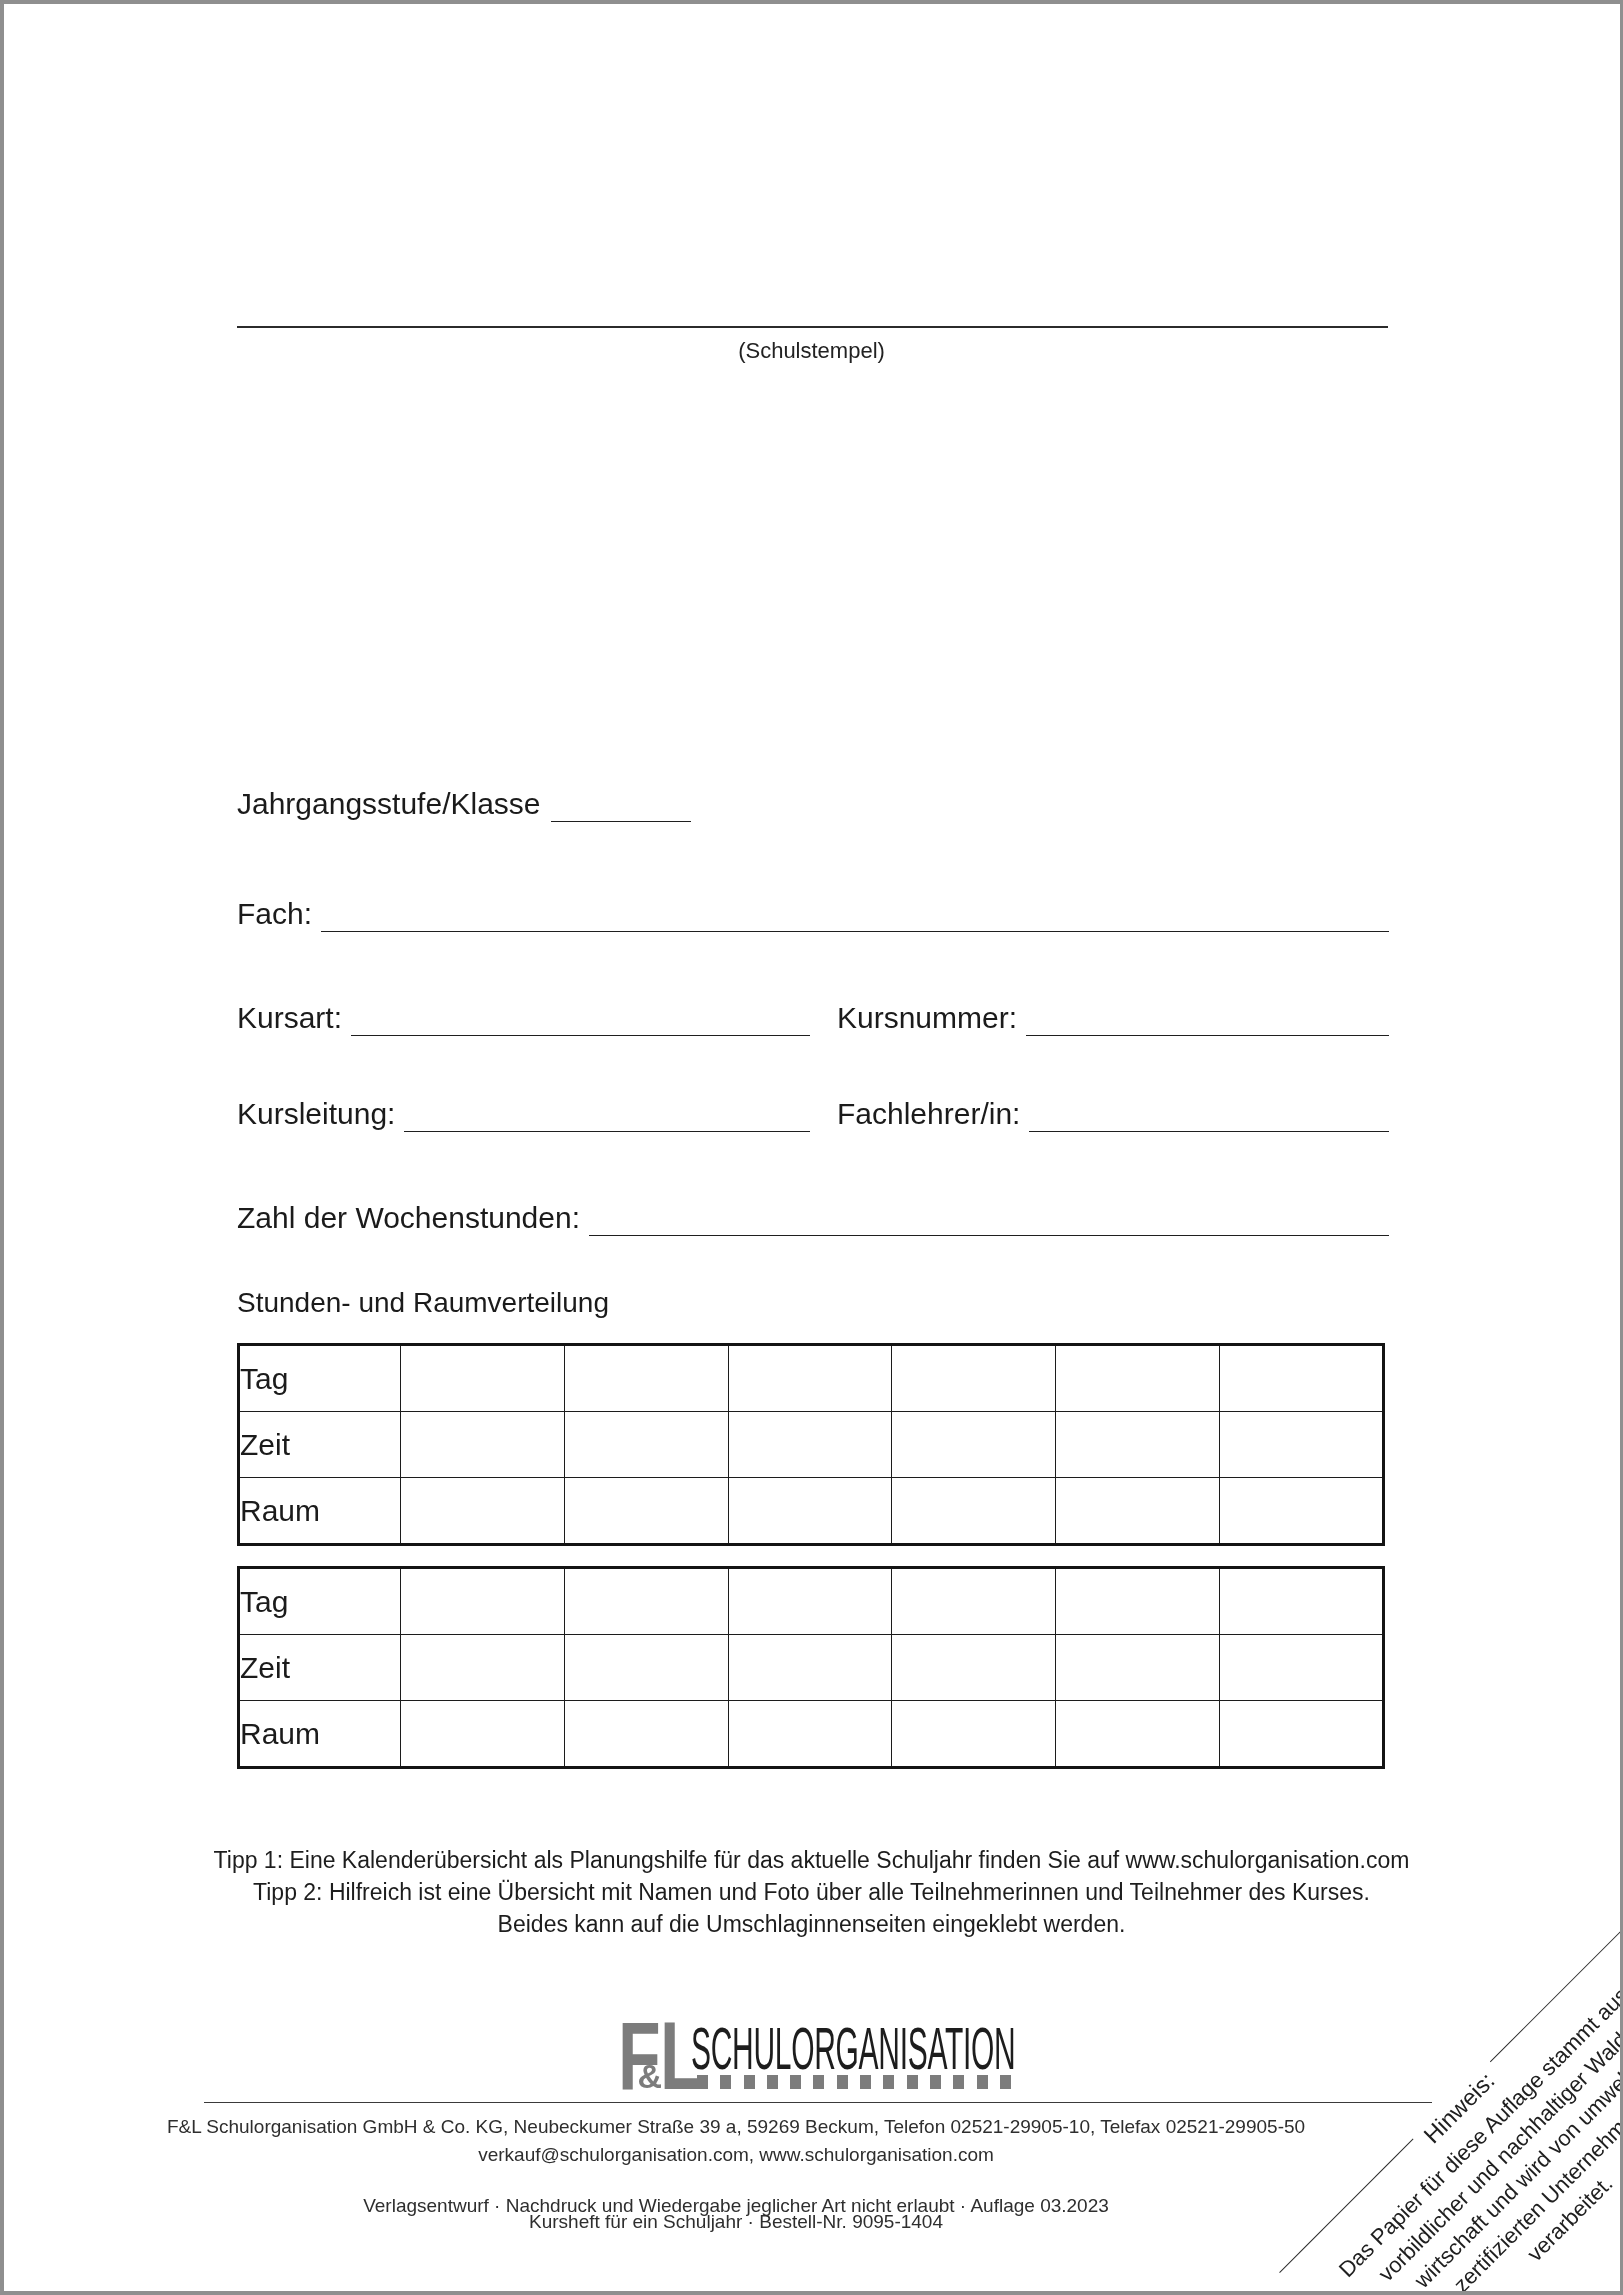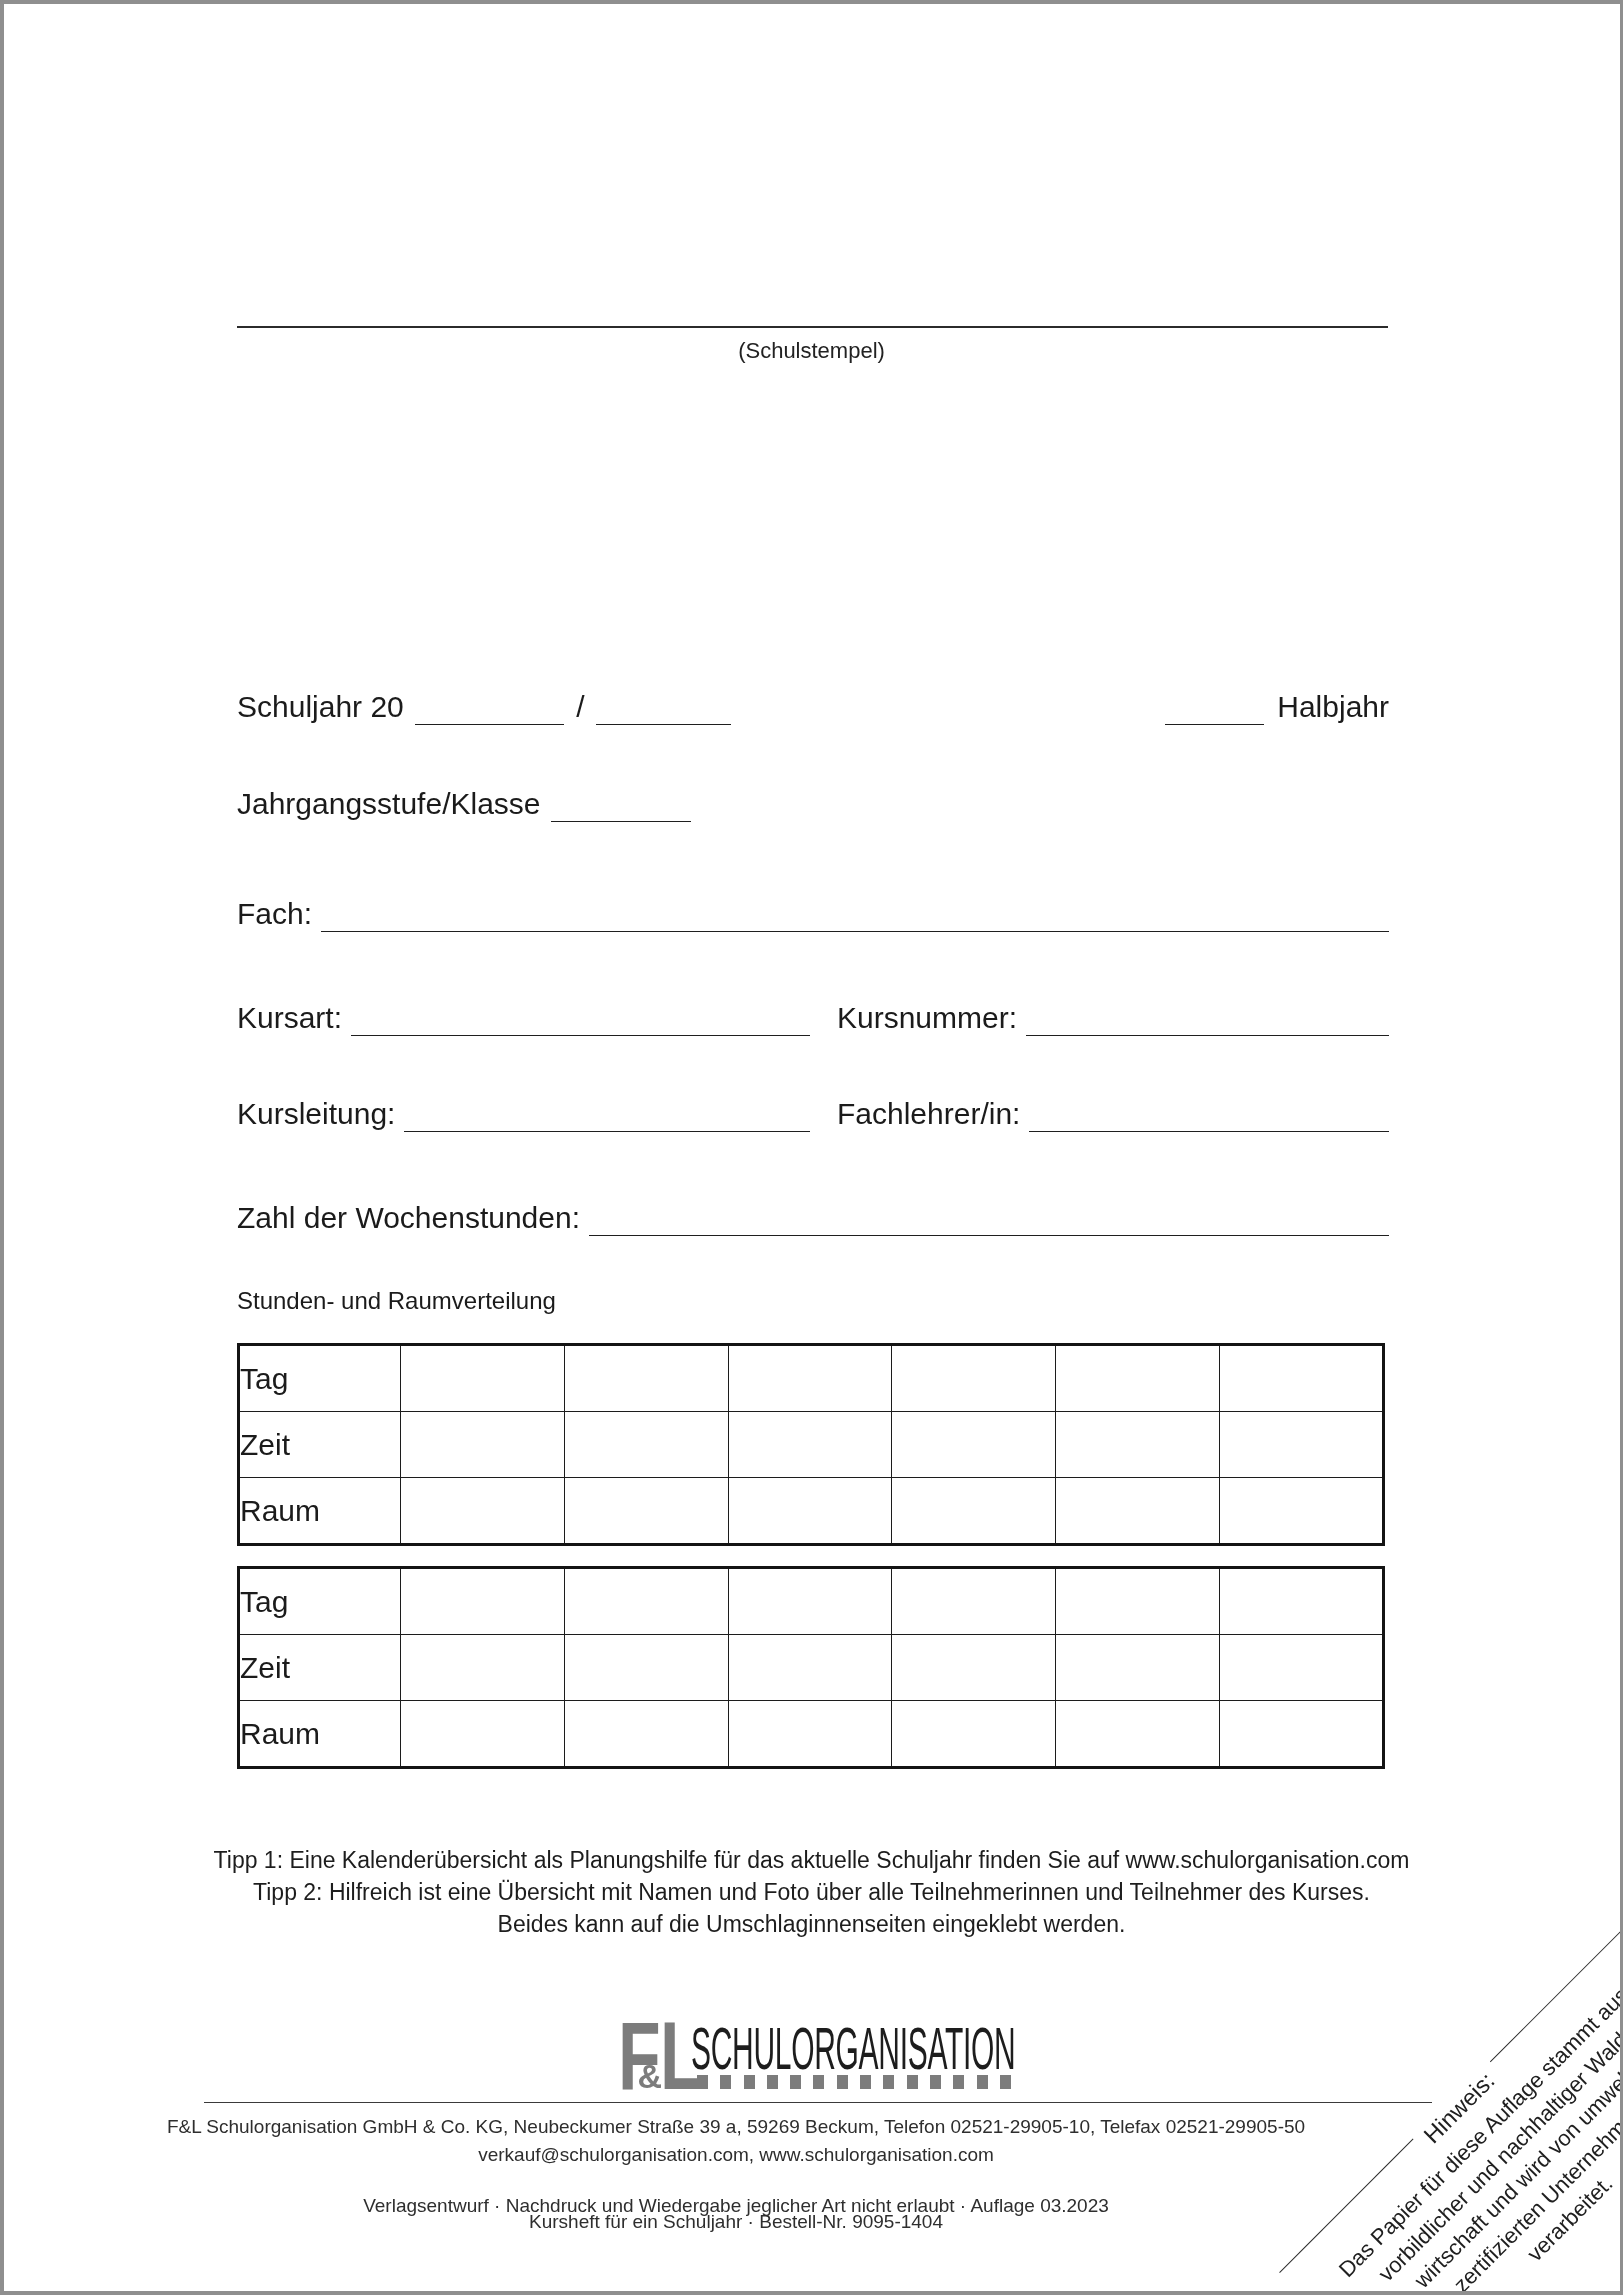--- a/index.html
+++ b/index.html
@@ -14,21 +14,21 @@
   
   .title { position:absolute; left:0; top:501px; width:1615px; text-align:center; }
   .title span { display:inline-block; font-size:83px; font-weight:bold; letter-spacing:-0.6px;
                 transform:scaleX(0.85); transform-origin:center; color:#111; }
   
   .frow { position:absolute; left:233px; width:1152px; display:flex; align-items:flex-end; font-size:30px; }
   .lb { white-space:nowrap; line-height:1.15; }
   .wl { height:0; border-bottom:1.9px solid #1f1f1f; }
   .grp { display:flex; align-items:flex-end; }
   
-  .sched-heading { position:absolute; left:233px; top:1283px; font-size:24px; }
+  .sched-heading { position:absolute; left:233px; top:1283px; font-size:28px; }
   table.sched { position:absolute; left:233px; border-collapse:collapse; table-layout:fixed;
                 width:1148px; border:3.2px solid #141414; }
   table.sched td { border:1.3px solid #1c1c1c; height:65px; padding:0; }
   table.sched td.rl { font-size:30px; color:#1b1b1b; }
   #table1 { top:1339px; } #table2 { top:1562px; }
   
   .tips { position:absolute; left:0; top:1840px; width:1615px; text-align:center; font-size:23px; line-height:32px; color:#1d1d1d; }
   
   .logo { position:absolute; left:614px; top:2015px; width:409px; height:71px; }
   .fl-letter { position:absolute; top:-11.7px; font-size:97px; line-height:97px; font-weight:bold;
@@ -53,29 +53,20 @@
 </style>
 </head>
 <body>
 
 <div class="page">
 
   <div class="stamp-line"></div>
   <div class="stamp-caption">(Schulstempel)</div>
 
 
-  <div class="frow" style="top:686px;">
-    <span class="lb">Schuljahr 20</span>
-    <span class="wl" style="width:149px; margin-left:11.7px;"></span>
-    <span class="lb" style="margin-left:11.7px;">/</span>
-    <span class="wl" style="width:135px; margin-left:11.7px;"></span>
-    <span style="flex:1;"></span>
-    <span class="wl" style="width:99px;"></span>
-    <span class="lb" style="margin-left:13px;">Halbjahr</span>
-  </div>
 
   <div class="frow" style="top:783px;">
     <span class="lb">Jahrgangsstufe/Klasse</span>
     <span class="wl" style="width:140px; margin-left:10.4px;"></span>
   </div>
 
   <div class="frow" style="top:893px;">
     <span class="lb">Fach:</span>
     <span class="wl" style="flex:1; margin-left:9px;"></span>
   </div>

